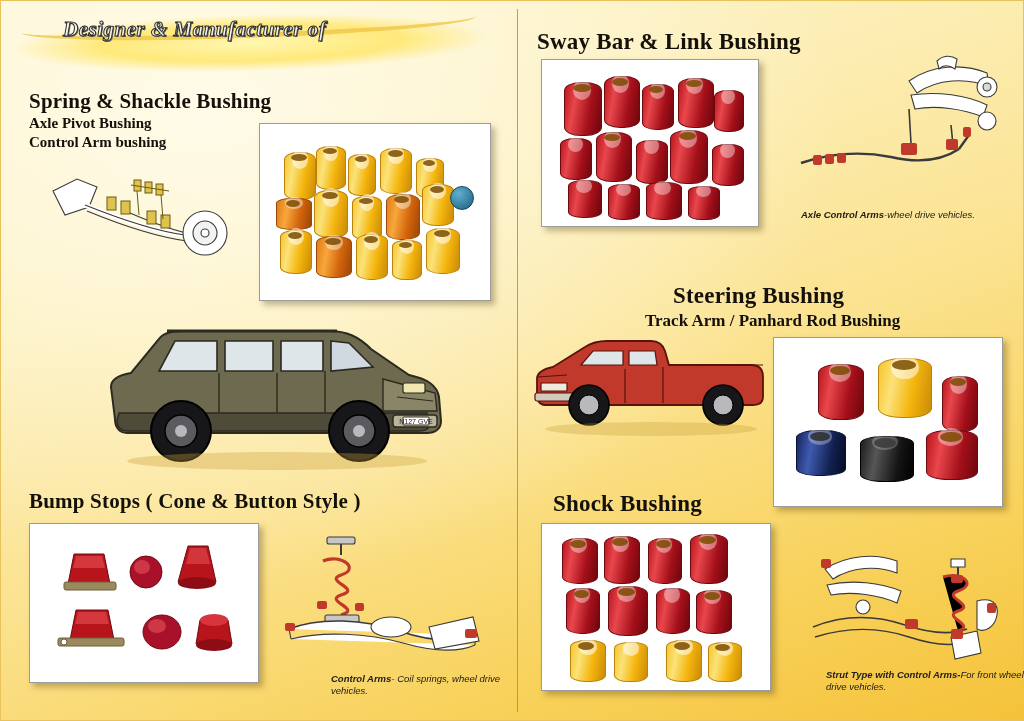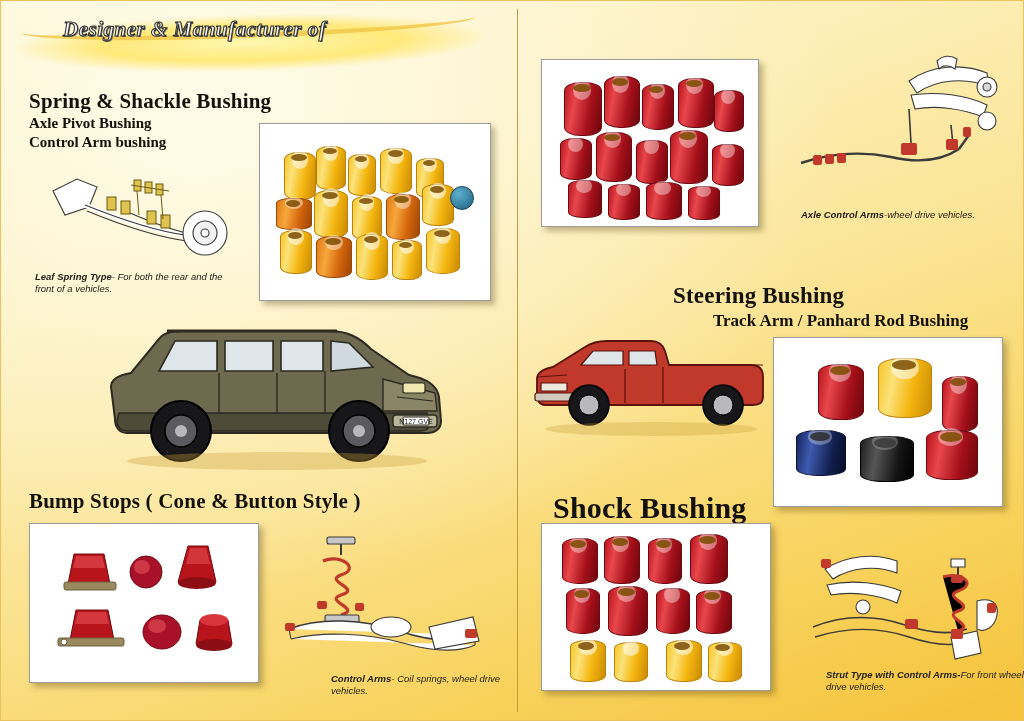--- a/index.html
+++ b/index.html
@@ -167,23 +167,20 @@
         <rect x="99" y="19" width="7" height="11" fill="#e0c24e"></rect>
         <rect x="110" y="21" width="7" height="11" fill="#e0c24e"></rect>
         <rect x="121" y="23" width="7" height="11" fill="#e0c24e"></rect>
         <path d="M96,24 L134,30" stroke="#6b5a12"></path>
         <path d="M102,30 L104,54" stroke="#6b5a12"></path>
         <path d="M126,34 L128,58" stroke="#6b5a12"></path>
       </g>
     </svg>
   </div>
 
-  <div class="cap" style="left:34px;top:270px;width:200px;">
-    <b>Leaf Spring Type</b><i>- For both the rear and the front of a vehicles.</i>
-  </div>
 
   <div class="photo" style="left:258px;top:122px;width:230px;height:176px;">
     <div class="inner">
       <div class="yc" style="left:24px;top:28px;width:30px;height:46px;"></div>
       <div class="hole" style="left:31px;top:30px;width:16px;height:7px;"></div>
       <div class="yc" style="left:56px;top:22px;width:28px;height:42px;"></div>
       <div class="hole" style="left:63px;top:24px;width:14px;height:6px;"></div>
       <div class="yc" style="left:88px;top:30px;width:26px;height:40px;"></div>
       <div class="hole" style="left:95px;top:32px;width:12px;height:6px;"></div>
       <div class="yc" style="left:120px;top:24px;width:30px;height:44px;"></div>
@@ -322,20 +319,21 @@
         <rect x="38" y="70" width="10" height="8" rx="2"></rect>
         <rect x="76" y="72" width="9" height="8" rx="2"></rect>
       </g>
     </svg>
   </div>
 
   <div class="cap" style="left:330px;top:672px;width:180px;">
     <b>Control Arms</b><i>- Coil springs, wheel drive vehicles.</i>
   </div>
 
+  <div class="h-main" style="left:536px;top:28px;font-size:23px;">Sway Bar &amp; Link Bushing</div>
 
   <div class="photo" style="left:540px;top:58px;width:216px;height:166px;">
     <div class="inner">
       <div class="rc" style="left:22px;top:22px;width:36px;height:52px;"></div>
       <div class="hole" style="left:31px;top:24px;width:18px;height:8px;"></div>
       <div class="rc" style="left:62px;top:16px;width:34px;height:50px;"></div>
       <div class="hole" style="left:70px;top:18px;width:16px;height:8px;"></div>
       <div class="rc" style="left:100px;top:24px;width:30px;height:44px;"></div>
       <div class="hole" style="left:107px;top:26px;width:14px;height:7px;"></div>
       <div class="rc" style="left:136px;top:18px;width:34px;height:48px;"></div>
@@ -381,21 +379,21 @@
         <rect x="172" y="80" width="8" height="10" rx="2" fill="#c0392b"></rect>
       </g>
     </svg>
   </div>
 
   <div class="cap" style="left:800px;top:208px;width:200px;">
     <b>Axle Control Arms</b><i>-wheel drive vehicles.</i>
   </div>
 
   <div class="h-main" style="left:672px;top:282px;font-size:23px;">Steering Bushing</div>
-  <div class="h-sub" style="left:712px;top:310px;font-size:17px;">Track Arm / Panhard Rod Bushing</div>
+  <div class="h-sub" style="left:644px;top:310px;font-size:17px;">Track Arm / Panhard Rod Bushing</div>
 
   <div class="vehicle" style="left:526px;top:330px;width:244px;height:110px;">
     <svg width="244" height="110" viewBox="0 0 244 110">
       <path d="M10,62 L10,48 C10,42 16,38 26,36 L58,16 C64,12 70,10 80,10 L124,10
                C132,10 136,14 138,20 L142,34 L224,34 C232,34 236,38 236,46 L236,66
                C236,72 232,74 226,74 L18,74 C12,74 10,70 10,62 Z" fill="#c0392b" stroke="#5a120c" stroke-width="1.8"></path>
       <path d="M66,20 L96,20 L96,34 L54,34 Z" fill="#dfe6ea" stroke="#5a120c" stroke-width="1.2"></path>
       <path d="M102,20 L128,20 L130,34 L102,34 Z" fill="#dfe6ea" stroke="#5a120c" stroke-width="1.2"></path>
       <path d="M142,34 L236,34" stroke="#5a120c" stroke-width="1.2"></path>
       <path d="M14,52 L40,52 L40,60 L14,60 Z" fill="#efeade" stroke="#5a120c" stroke-width="1.2"></path>
@@ -421,21 +419,21 @@
 
       <div class="bc" style="left:22px;top:92px;width:48px;height:44px;"></div>
       <div class="hole" style="left:36px;top:94px;width:20px;height:9px;background:#2b2b2b;"></div>
       <div class="kc" style="left:86px;top:98px;width:52px;height:44px;"></div>
       <div class="hole" style="left:100px;top:100px;width:22px;height:10px;background:#3a3a3a;"></div>
       <div class="rc" style="left:152px;top:92px;width:50px;height:48px;"></div>
       <div class="hole" style="left:166px;top:94px;width:22px;height:10px;"></div>
     </div>
   </div>
 
-  <div class="h-main" style="left:552px;top:490px;font-size:30px;">Shock Bushing</div>
+  <div class="h-main" style="left:552px;top:490px;font-size:23px;">Shock Bushing</div>
 
   <div class="photo" style="left:540px;top:522px;width:228px;height:166px;">
     <div class="inner">
       <div class="rc" style="left:20px;top:14px;width:34px;height:44px;"></div>
       <div class="hole" style="left:28px;top:16px;width:16px;height:8px;"></div>
       <div class="rc" style="left:62px;top:12px;width:34px;height:46px;"></div>
       <div class="hole" style="left:70px;top:14px;width:16px;height:8px;"></div>
       <div class="rc" style="left:106px;top:14px;width:32px;height:44px;"></div>
       <div class="hole" style="left:114px;top:16px;width:15px;height:8px;"></div>
       <div class="rc" style="left:148px;top:10px;width:36px;height:48px;"></div>

